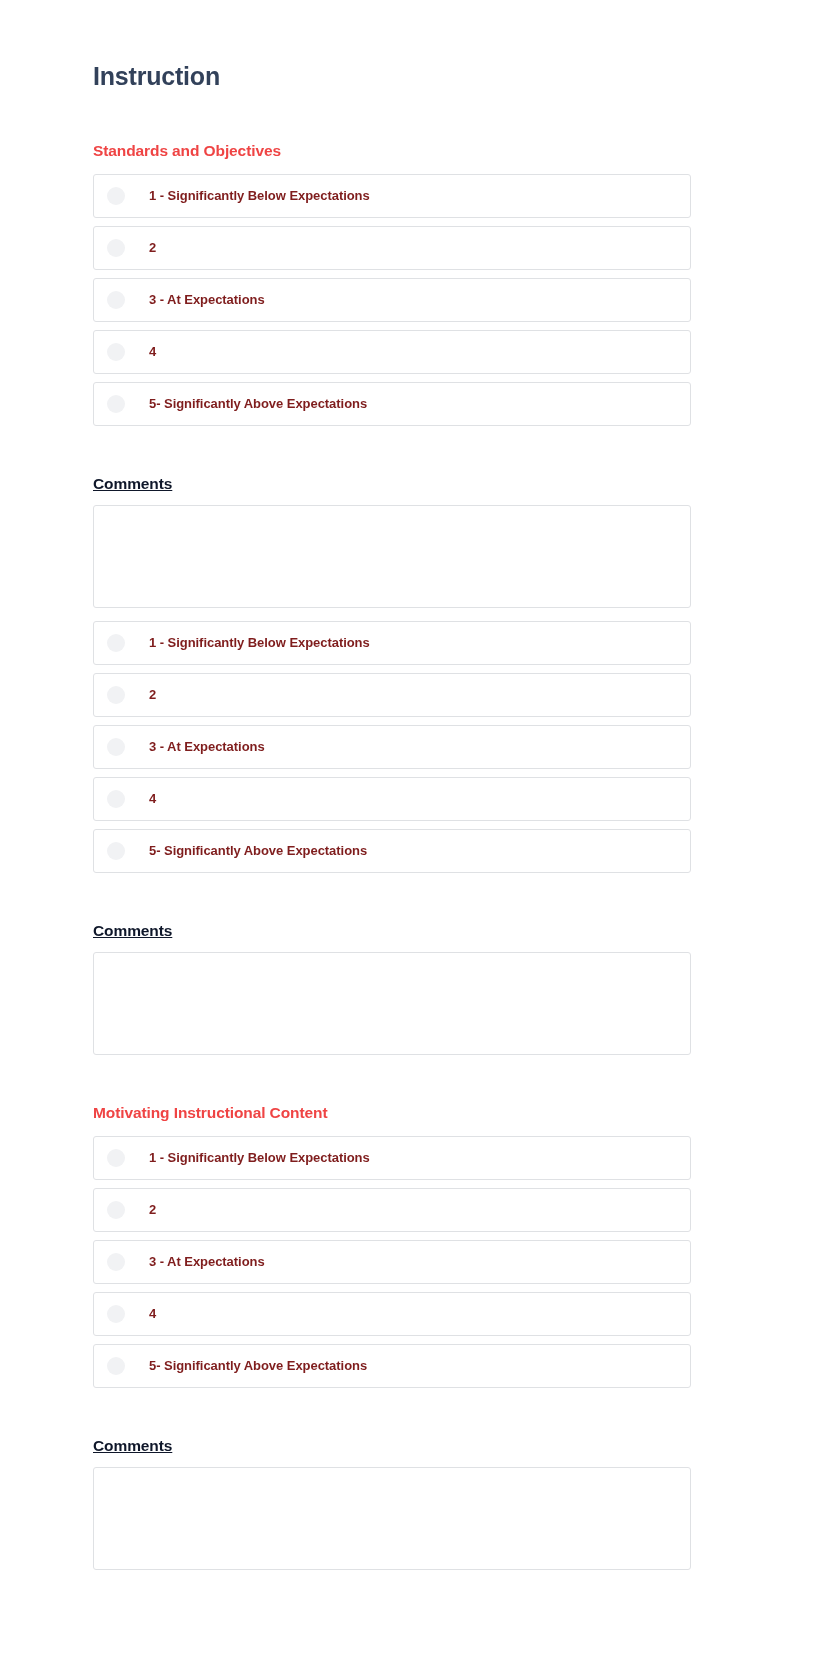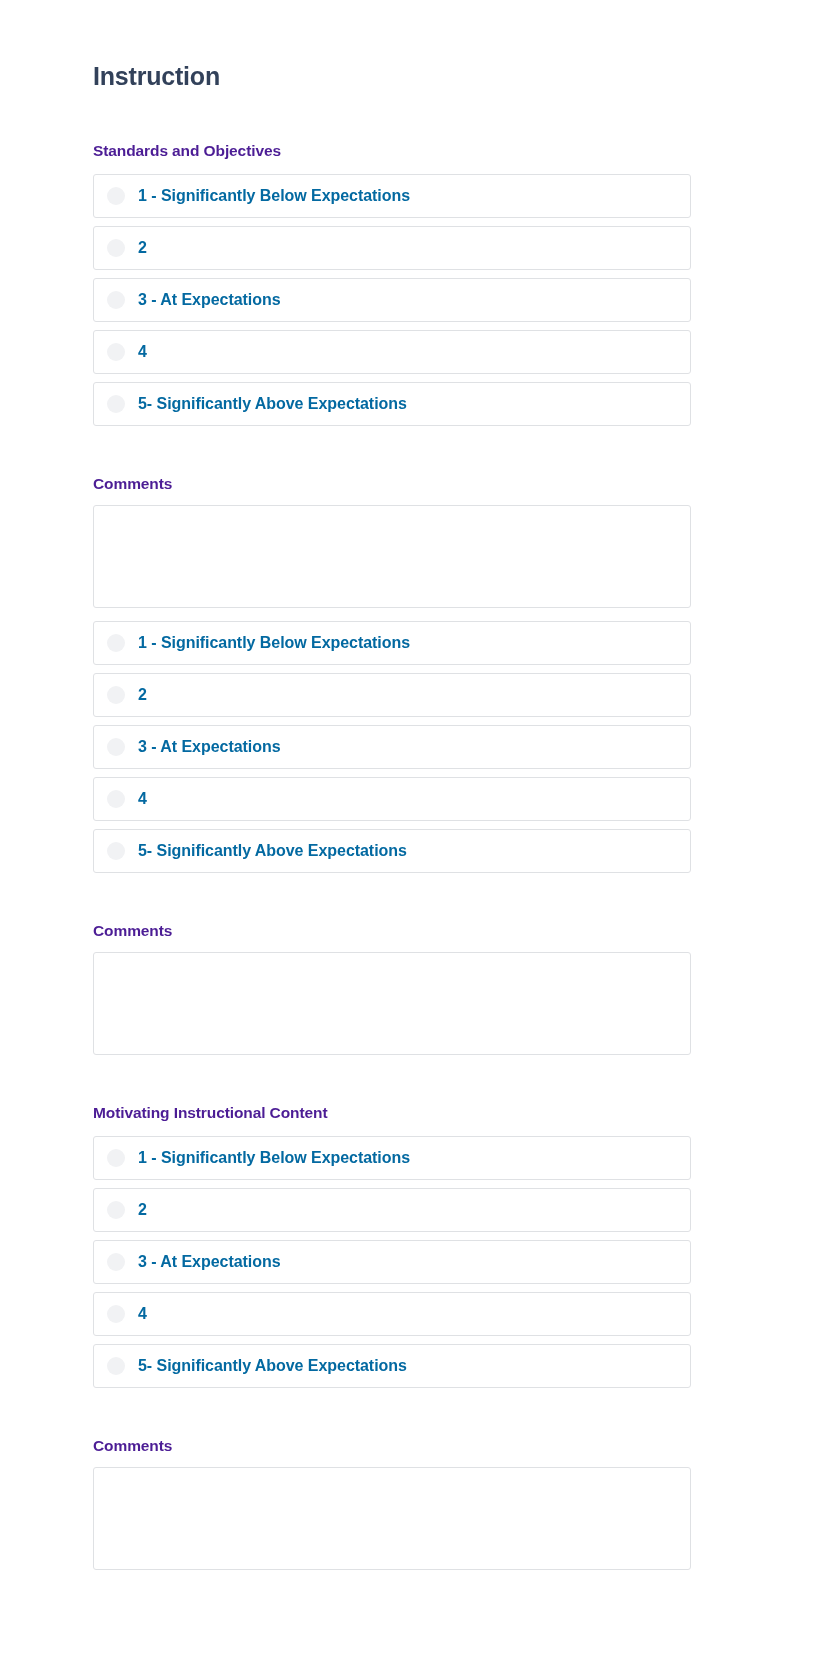--- a/index.html
+++ b/index.html
@@ -40,21 +40,21 @@
     line-height: 32px;
   }
 
   .section {
     margin-top: 0;
   }
 
   .section-header {
     font-size: 15.5px;
     font-weight: bold;
-    color: #4c1d95;
+    color: #ef4444;
     letter-spacing: -0.1px;
     line-height: 20px;
   }
 
   .sect-1 .section-header { padding-top: 49px; }
   .sect-2 .section-header { padding-top: 48px; }
   .sect-3 .section-header { padding-top: 48px; }
 
   .options {
     margin-top: 13px;
@@ -75,35 +75,36 @@
 
   .radio {
     width: 18px;
     height: 18px;
     border-radius: 50%;
     background: #f1f2f4;
     flex: 0 0 auto;
   }
 
   .option-label {
-    margin-left: 13px;
-    font-size: 16px;
-    font-weight: bold;
-    color: #0369a1;
+    margin-left: 24px;
+    font-size: 13px;
+    font-weight: bold;
+    color: #7f1d1d;
     letter-spacing: -0.05px;
     line-height: 18px;
   }
 
   .comments-label {
     font-size: 15.5px;
     font-weight: bold;
-    color: #4c1d95;
+    color: #0f172a;
     letter-spacing: -0.1px;
     line-height: 20px;
     padding-top: 40px;
+    text-decoration: underline;
   }
 
   .comments-box {
     box-sizing: border-box;
     width: 598px;
     height: 103px;
     margin-top: 11px;
     border: 1px solid #dfe1e4;
     border-radius: 3px;
     background: #ffffff;

